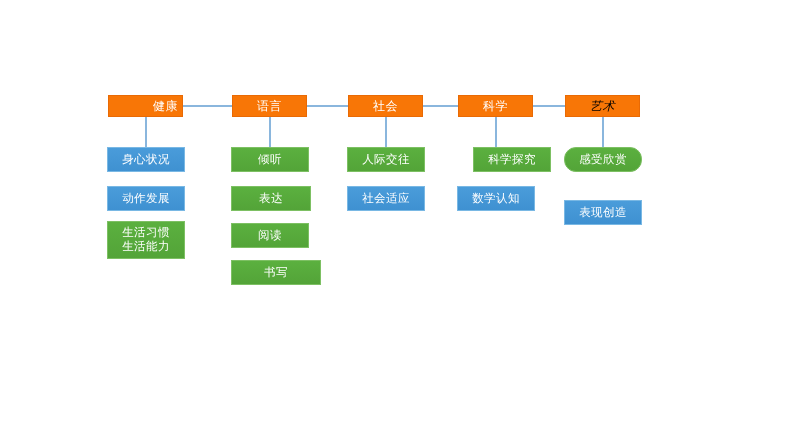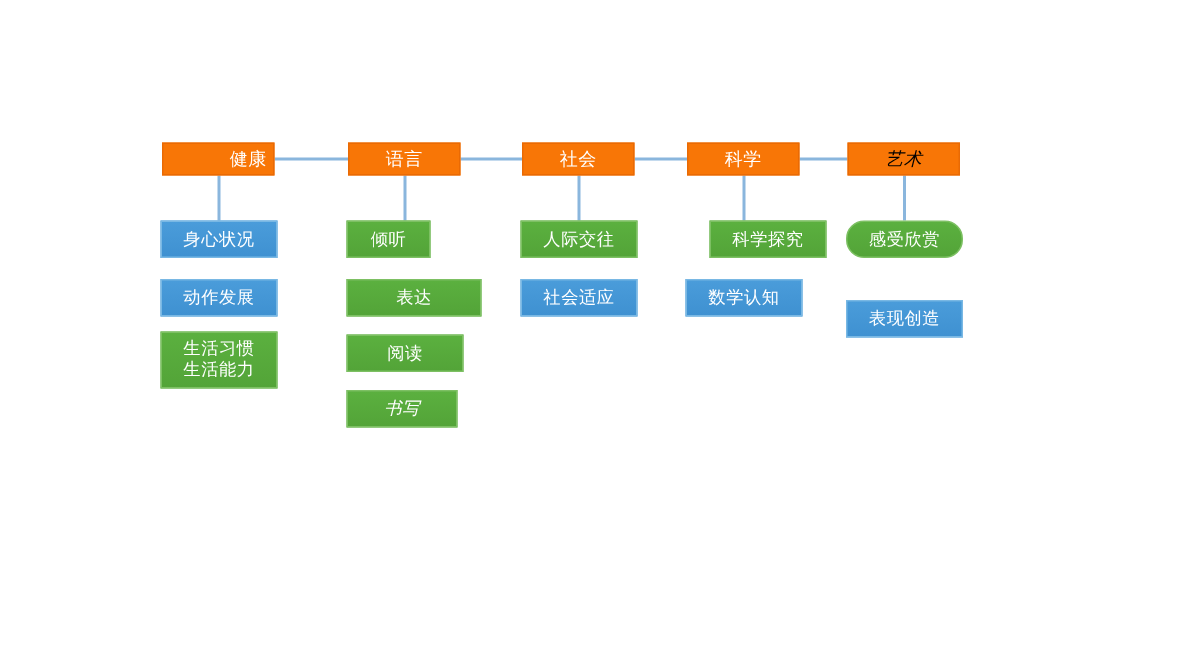--- a/index.html
+++ b/index.html
@@ -76,24 +76,24 @@
     <div class="v-connector" style="left: 269px; top: 117px; height: 30px; background: rgb(138, 182, 221);"></div>
     <div class="v-connector" style="left: 385px; top: 117px; height: 30px; background: rgb(138, 182, 221);"></div>
     <div class="v-connector" style="left: 495px; top: 117px; height: 30px; background: rgb(138, 182, 221);"></div>
     <div class="v-connector" style="left: 602px; top: 117px; height: 30px; background: rgb(138, 182, 221);"></div>
     <div class="node root" style="left: 108px; top: 95px; width: 75px; height: 22px; color: rgb(255, 255, 255); padding-left: 40px;">健康</div>
     <div class="node blue" style="left: 107px; top: 147px; width: 78px; height: 25px; color: rgb(255, 255, 255);">身心状况</div>
     <div class="node blue" style="left: 107px; top: 186px; width: 78px; height: 25px; color: rgb(255, 255, 255);">动作发展</div>
     <div class="node green" style="left: 107px; top: 221px; width: 78px; height: 38px; color: rgb(255, 255, 255);">生活习惯
 生活能力</div>
     <div class="node root" style="left: 232px; top: 95px; width: 75px; height: 22px; color: rgb(255, 255, 255);">语言</div>
-    <div class="node green" style="left: 231px; top: 147px; width: 56px; height: 25px; color: rgb(255, 255, 255);">倾听</div>
-    <div class="node green" style="left: 231px; top: 186px; width: 90px; height: 25px; color: rgb(255, 255, 255);">表达</div>
+    <div class="node green" style="left: 231px; top: 147px; width: 78px; height: 25px; color: rgb(255, 255, 255);">倾听</div>
+    <div class="node green" style="left: 231px; top: 186px; width: 80px; height: 25px; color: rgb(255, 255, 255);">表达</div>
     <div class="node green" style="left: 231px; top: 223px; width: 78px; height: 25px; color: rgb(255, 255, 255);">阅读</div>
-    <div class="node green" style="left: 231px; top: 260px; width: 74px; height: 25px; color: rgb(255, 255, 255); font-style: italic;">书写</div>
+    <div class="node green" style="left: 231px; top: 260px; width: 90px; height: 25px; color: rgb(255, 255, 255);">书写</div>
     <div class="node root" style="left: 348px; top: 95px; width: 75px; height: 22px; color: rgb(255, 255, 255);">社会</div>
     <div class="node green" style="left: 347px; top: 147px; width: 78px; height: 25px; color: rgb(255, 255, 255);">人际交往</div>
     <div class="node blue" style="left: 347px; top: 186px; width: 78px; height: 25px; color: rgb(255, 255, 255);">社会适应</div>
     <div class="node root" style="left: 458px; top: 95px; width: 75px; height: 22px; color: rgb(255, 255, 255);">科学</div>
     <div class="node green" style="left: 473px; top: 147px; width: 78px; height: 25px; color: rgb(255, 255, 255);">科学探究</div>
     <div class="node blue" style="left: 457px; top: 186px; width: 78px; height: 25px; color: rgb(255, 255, 255);">数学认知</div>
     <div class="node root" style="left: 565px; top: 95px; width: 75px; height: 22px; color: #000000; font-style: italic;">艺术</div>
     <div class="node green" style="left: 564px; top: 147px; width: 78px; height: 25px; color: rgb(255, 255, 255); border-radius: 12px;">感受欣赏</div>
     <div class="node blue" style="left: 564px; top: 200px; width: 78px; height: 25px; color: rgb(255, 255, 255);">表现创造</div>
   </div>

